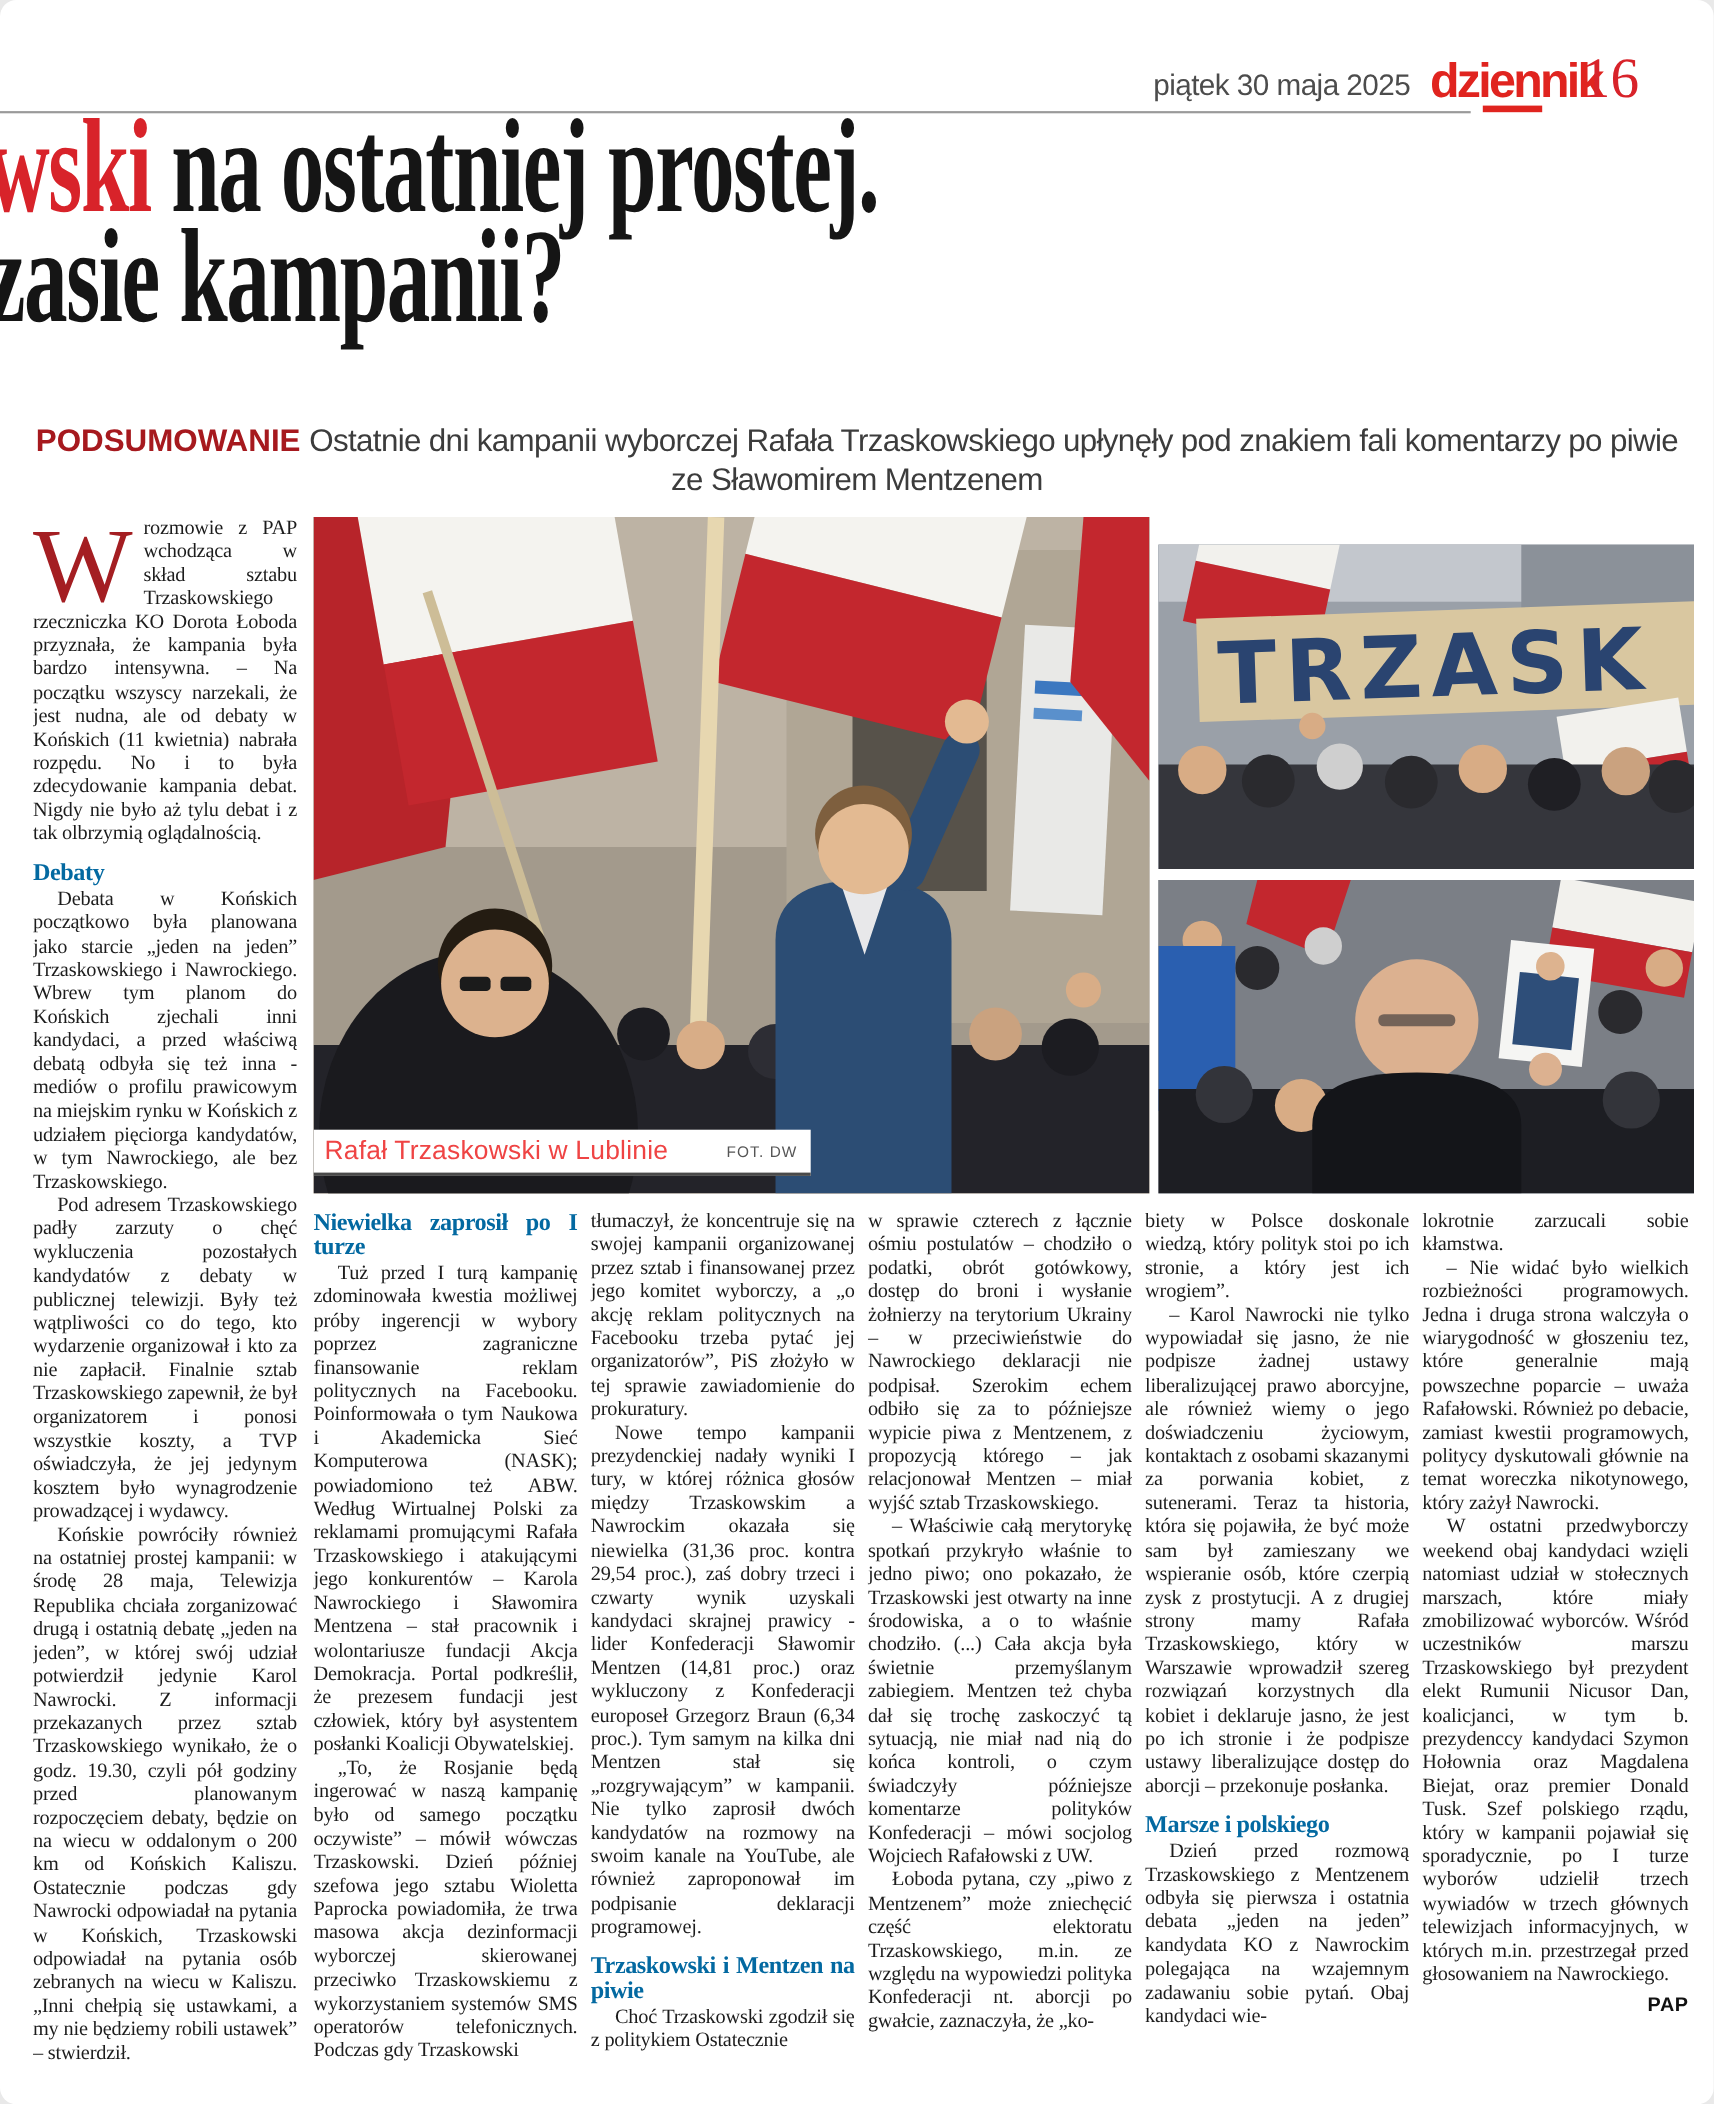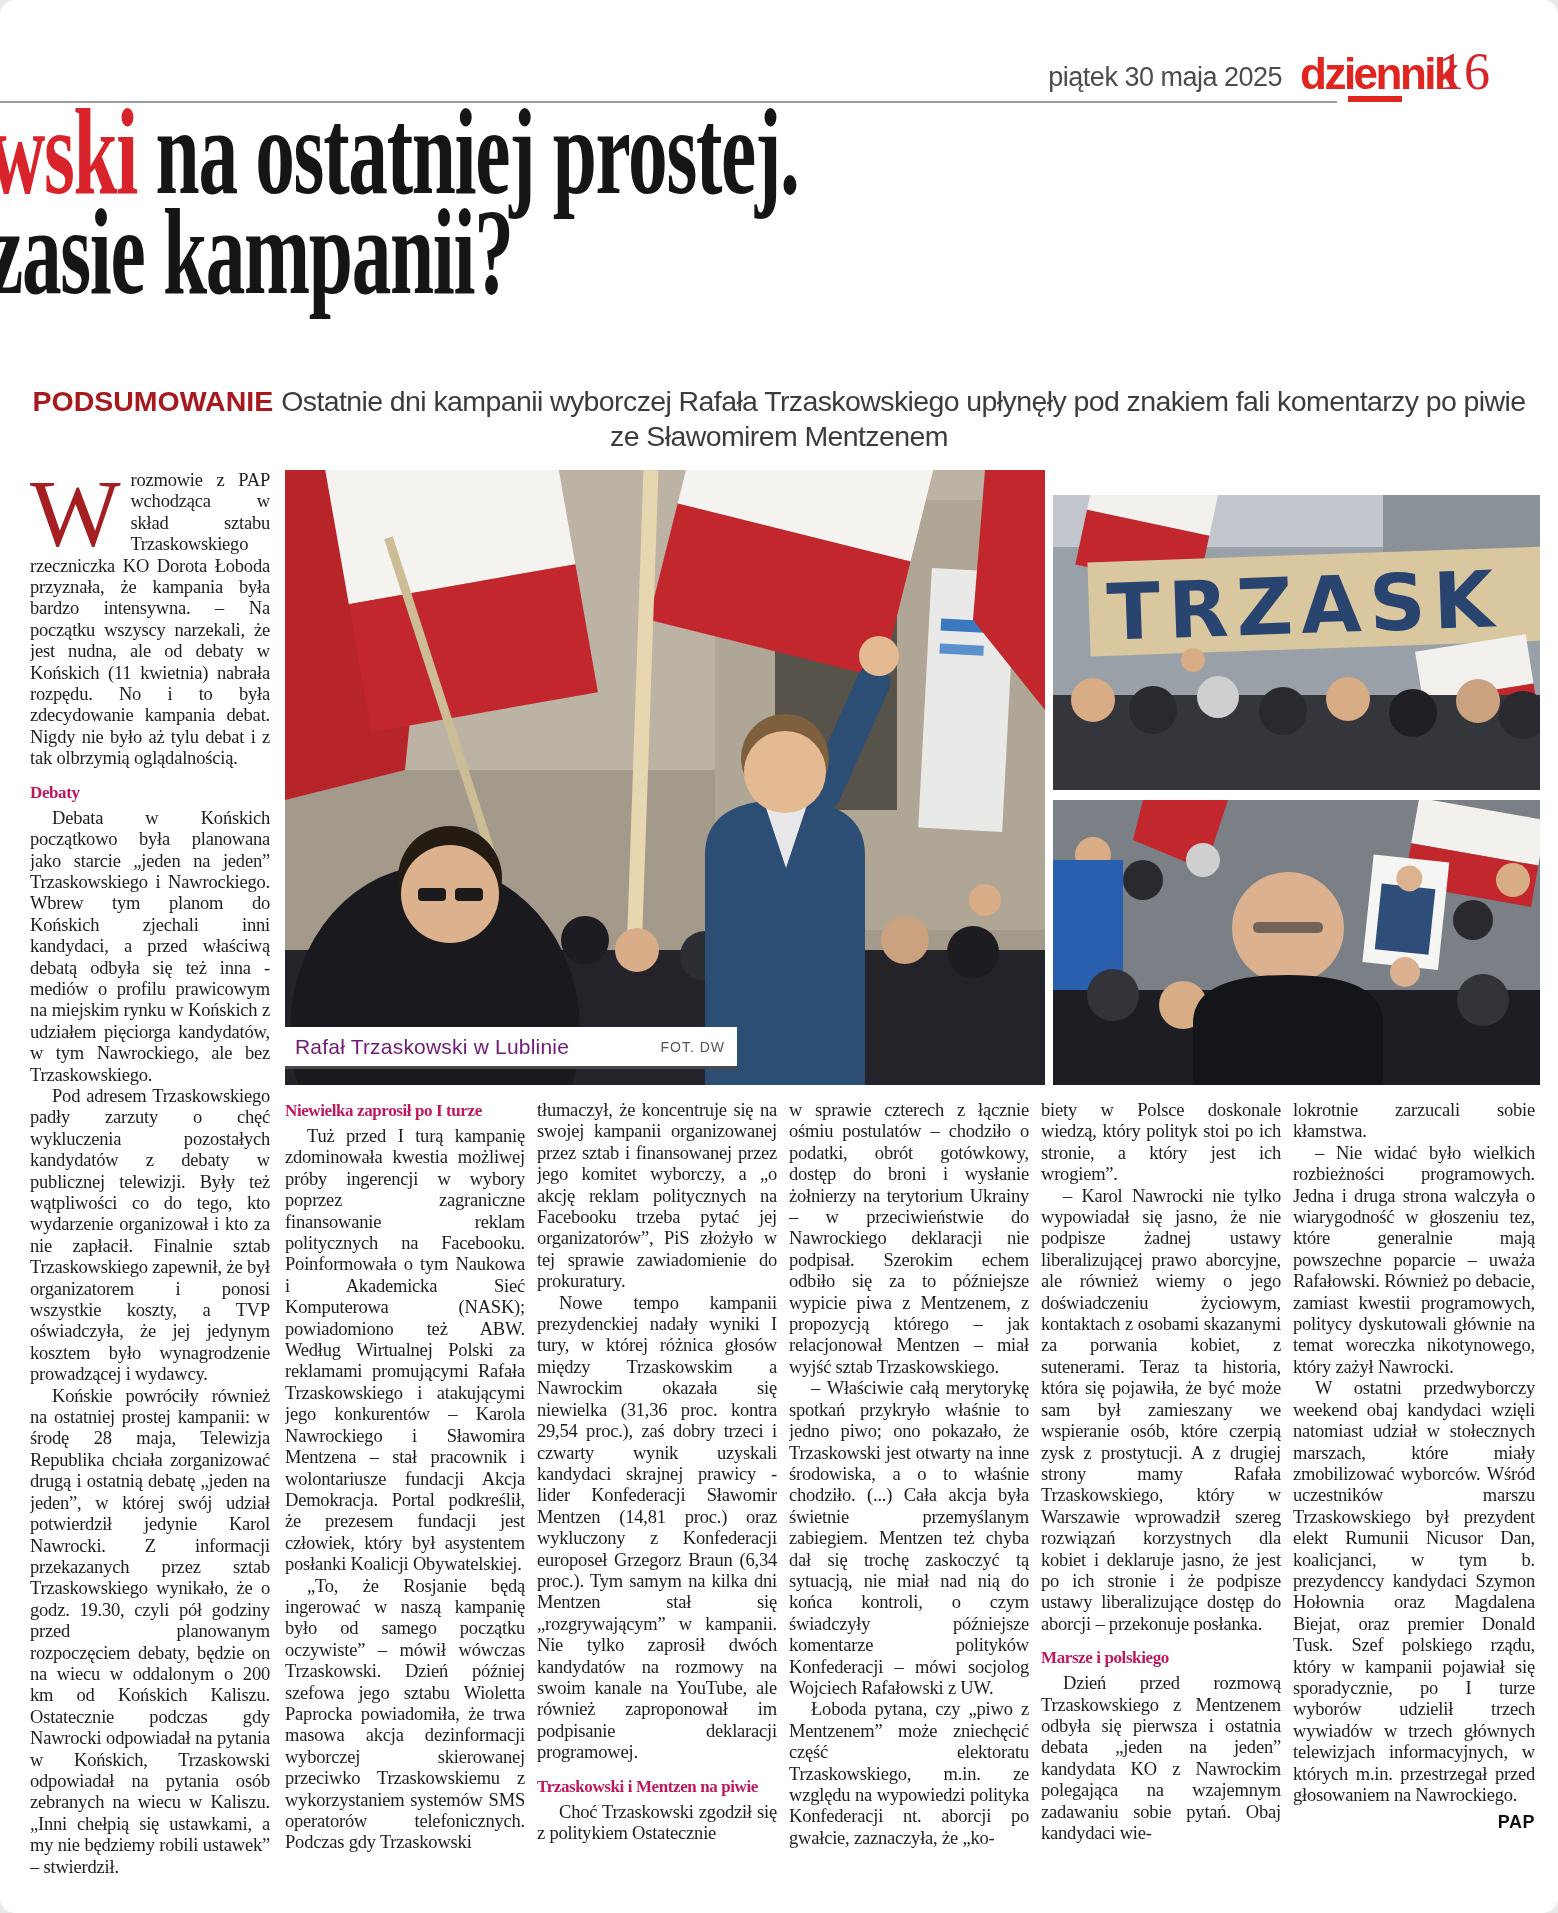--- a/index.html
+++ b/index.html
@@ -47,22 +47,22 @@
   .lead .kicker { color:#a6191e; font-weight:bold; letter-spacing:0; margin-right:8px; }
 
   
   .col {
     position:absolute; width:240px; font-size:18.5px; line-height:21.4px;
     text-align:justify; letter-spacing:-0.2px; overflow:hidden;
   }
   .col p { margin:0; text-indent:22px; }
   .col p.noindent { text-indent:0; }
   .col h3 {
-    margin:12px 0 4px 0; font-size:17px; line-height:22px;
-    letter-spacing:-0.4px; color:#be185d; font-weight:bold;
+    margin:12px 0 4px 0; font-size:22px; line-height:22px;
+    letter-spacing:-0.4px; color:#0369a1; font-weight:bold;
   }
   .col h3.first { margin-top:0; }
   .col-1 { left:30px;  top:470px;  height:1430px; }
   .col-2 { left:285px; top:1100px; height:806px; }
   .col-3 { left:537px; top:1100px; height:806px; }
   .col-4 { left:789px; top:1100px; height:806px; }
   .col-5 { left:1041px;top:1100px; height:806px; }
   .col-6 { left:1293px;top:1100px; height:806px; width:242px; }
 
   .dropcap {
@@ -82,21 +82,21 @@
   .photo-br    { position:absolute; left:768px; top:330px; width:487px; height:285px; overflow:hidden; background:#7b7f86; }
   .photo-main svg, .photo-tr svg, .photo-br svg { display:block; }
 
   .photo-caption {
     position:absolute; left:0; bottom:16px; width:452px; height:42px;
     background:#ffffff; border-bottom:3px solid #4a4a4a;
     display:flex; align-items:center; justify-content:space-between;
     padding:0 12px 0 10px; box-sizing:border-box;
     font-family:"Liberation Sans", sans-serif;
   }
-  .photo-caption .cap { font-size:21px; color:#701a75; letter-spacing:0.2px; }
+  .photo-caption .cap { font-size:24px; color:#ef4444; letter-spacing:0.2px; }
   .photo-caption .cred { font-size:14px; color:#555; letter-spacing:1px; }
 </style>
 </head>
 <body>
 
 <div class="page">
 
   <div class="header-date">piątek 30 maja 2025</div>
   <div class="header-rule"></div>
   <div class="logo">dziennik</div>

